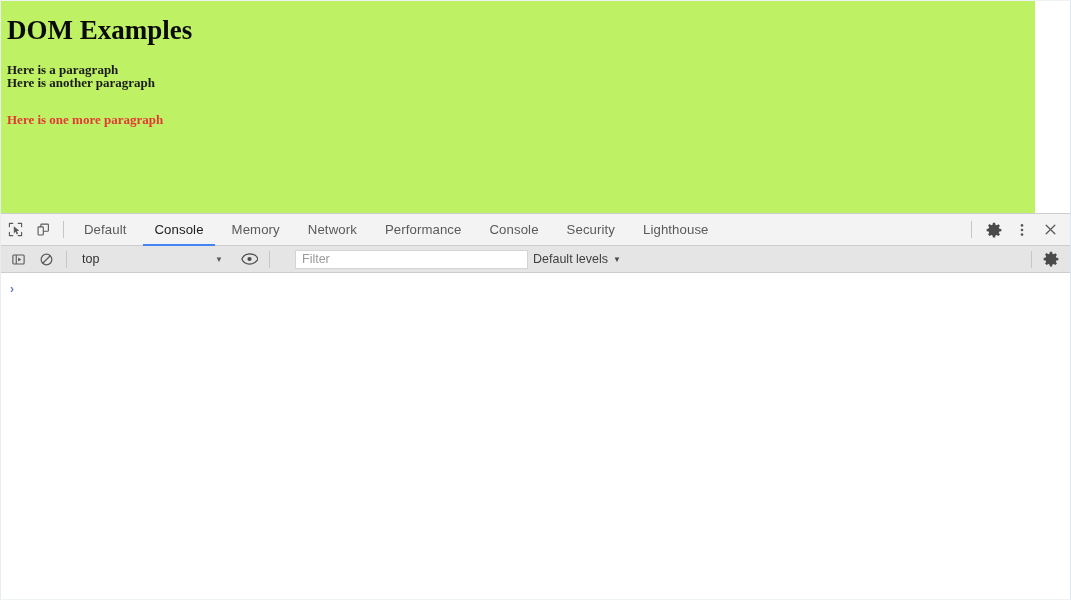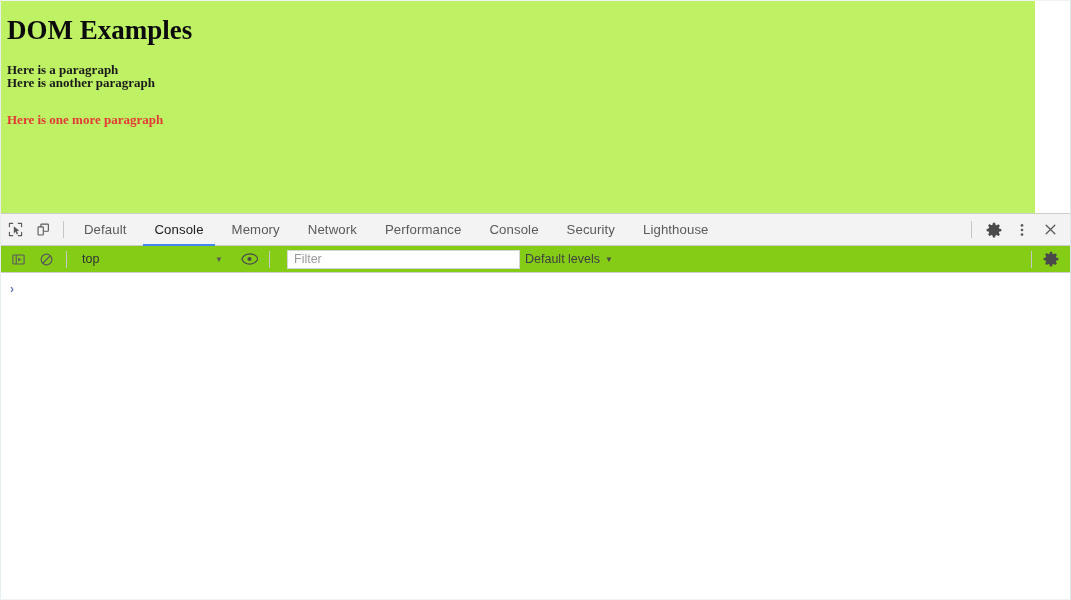--- a/index.html
+++ b/index.html
@@ -130,21 +130,21 @@
     display: flex;
     align-items: center;
     padding-right: 6px;
   }
   .tabbar-right .tb-sep { margin: 0 8px 0 4px; }
 
   
   .dt-consolebar {
     position: relative;
     height: 27px;
-    background: #84cc16;
+    background: #e5e5e5;
     border-bottom: 1px solid #cdcdcd;
     display: flex;
     align-items: center;
     padding-left: 3px;
   }
   .ctx-select {
     position: relative;
     width: 160px;
     height: 21px;
     display: flex;
@@ -164,21 +164,21 @@
   }
   .filter-input {
     width: 233px;
     height: 19px;
     background: #ffffff;
     border: 1px solid #d4d4d4;
     font-family: "Liberation Sans", sans-serif;
     font-size: 12.5px;
     color: #303030;
     padding: 0 6px;
-    margin-left: 11px;
+    margin-left: 19px;
     outline: none;
   }
   .filter-input::placeholder { color: #9a9a9a; }
   .levels-select {
     display: flex;
     align-items: center;
     gap: 5px;
     margin-left: 5px;
     font-size: 12.5px;
     color: #404040;

